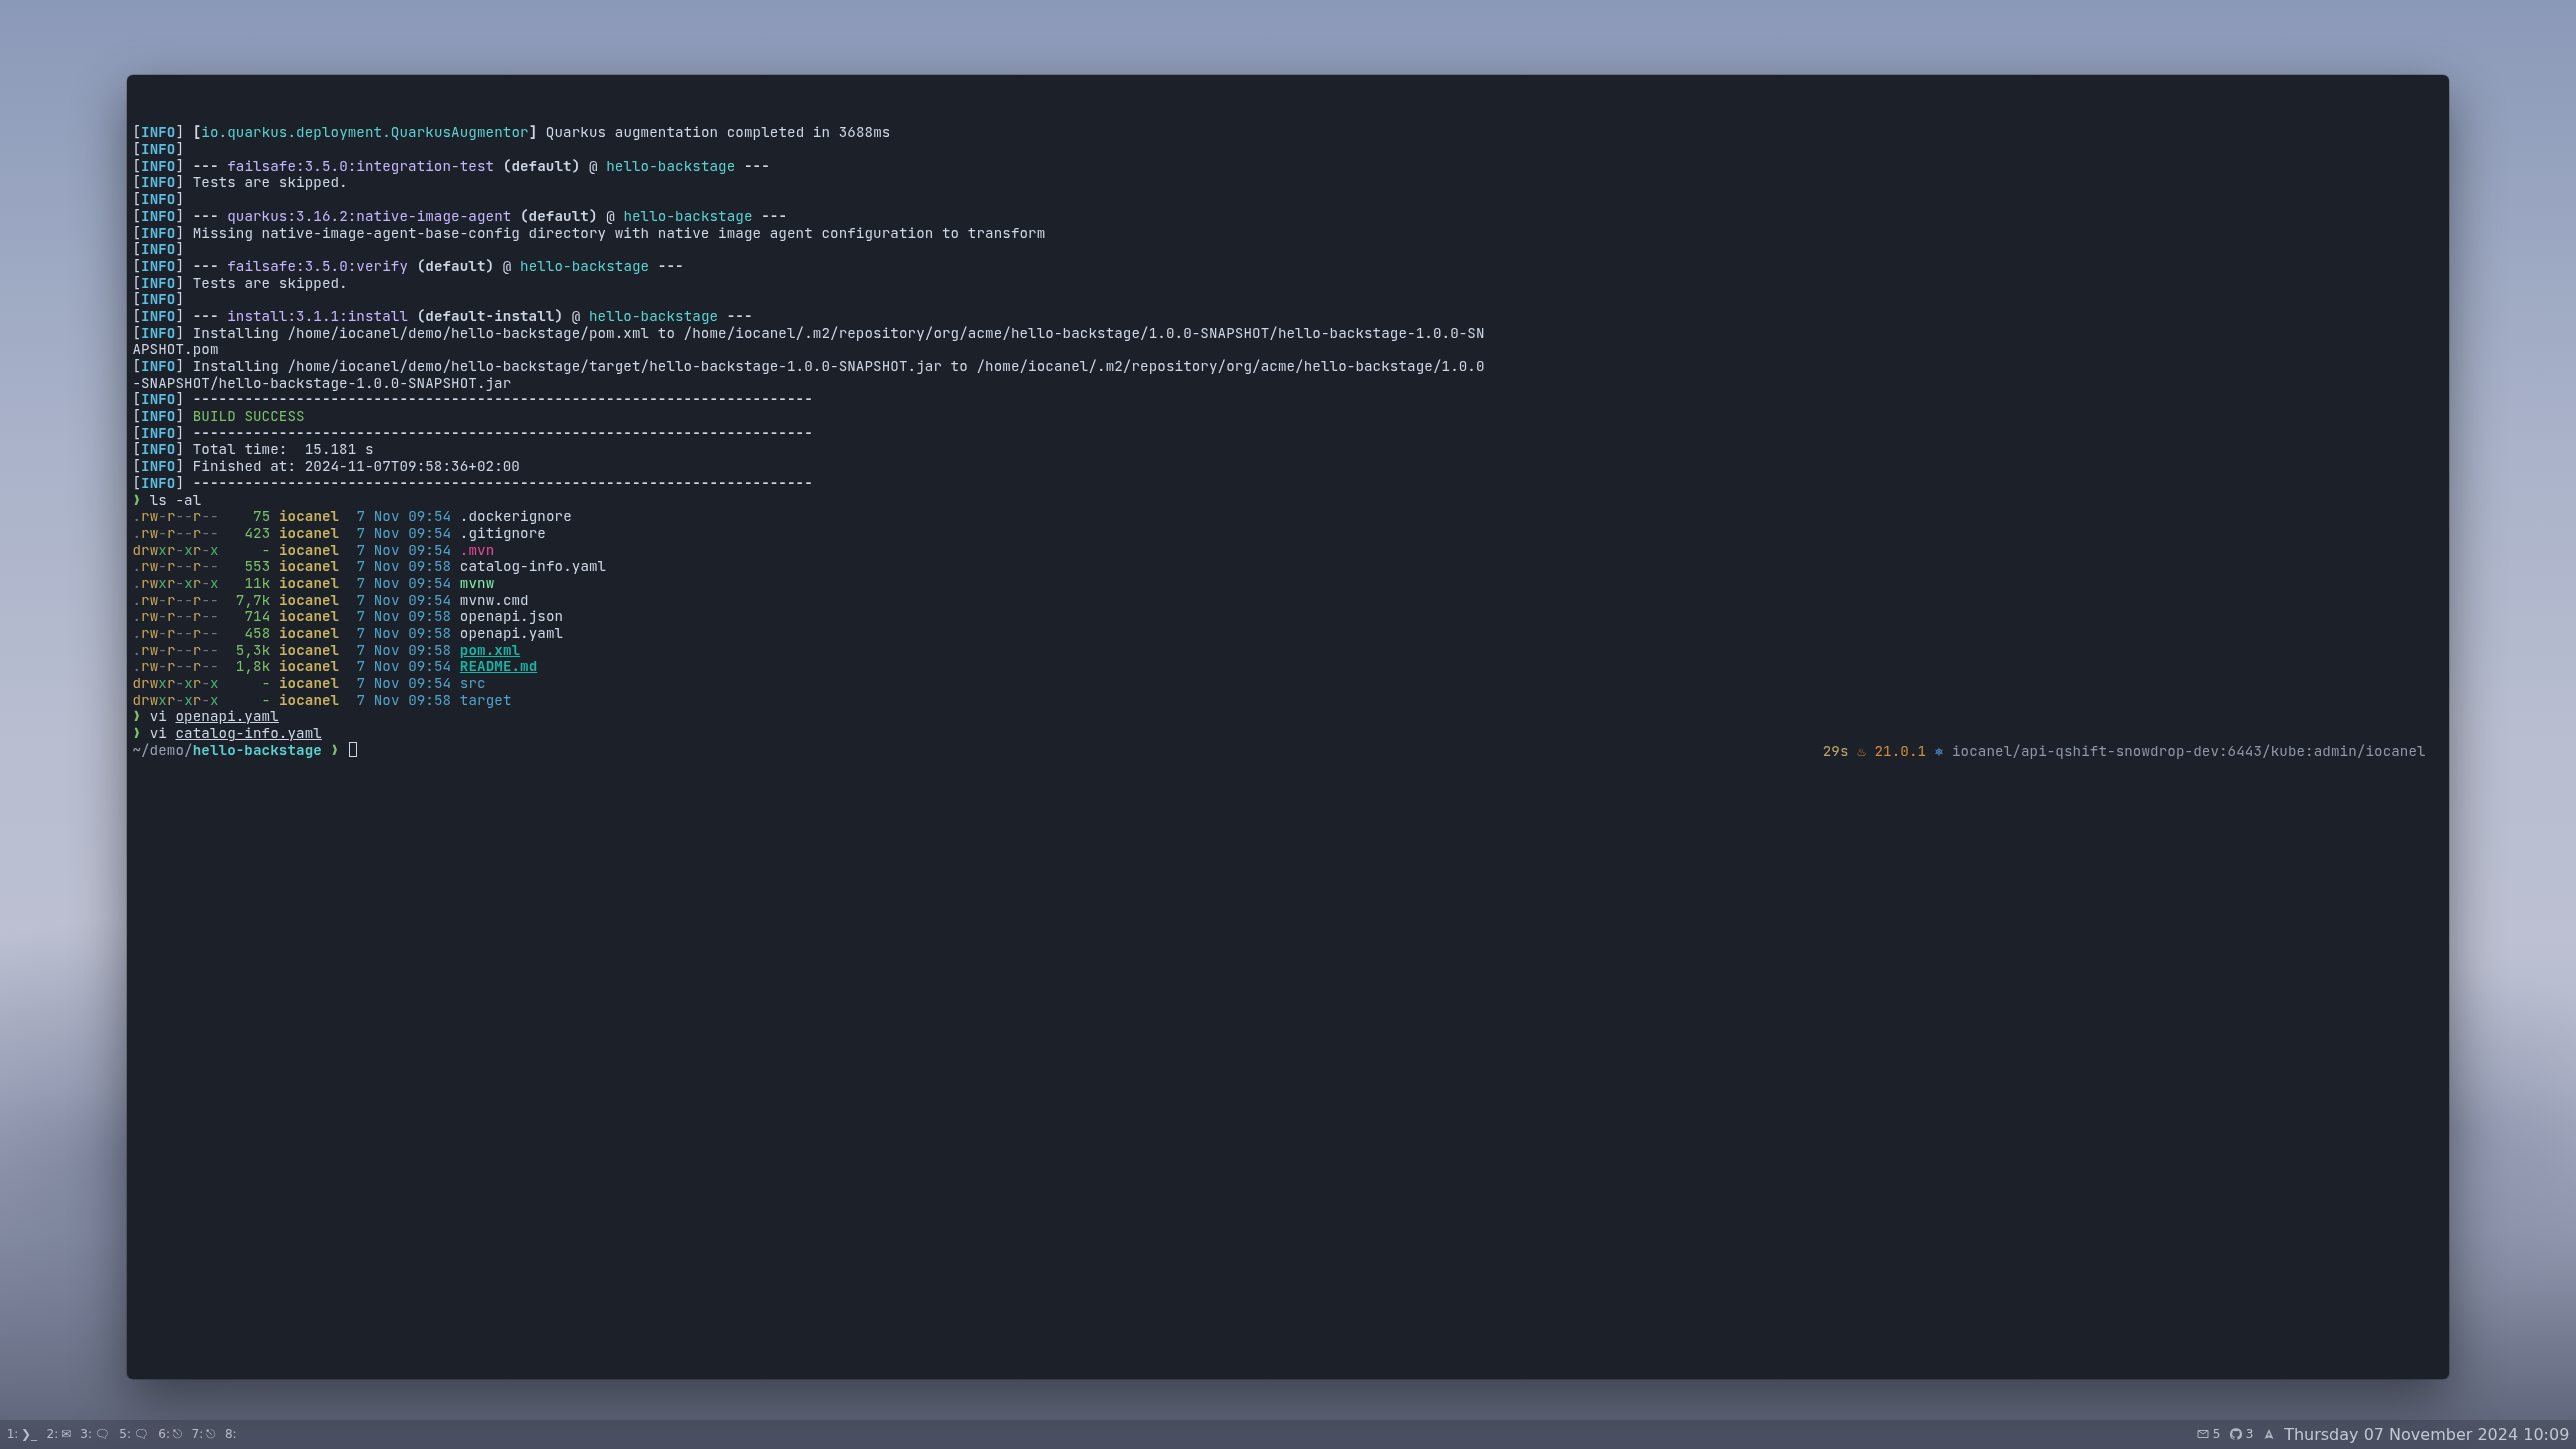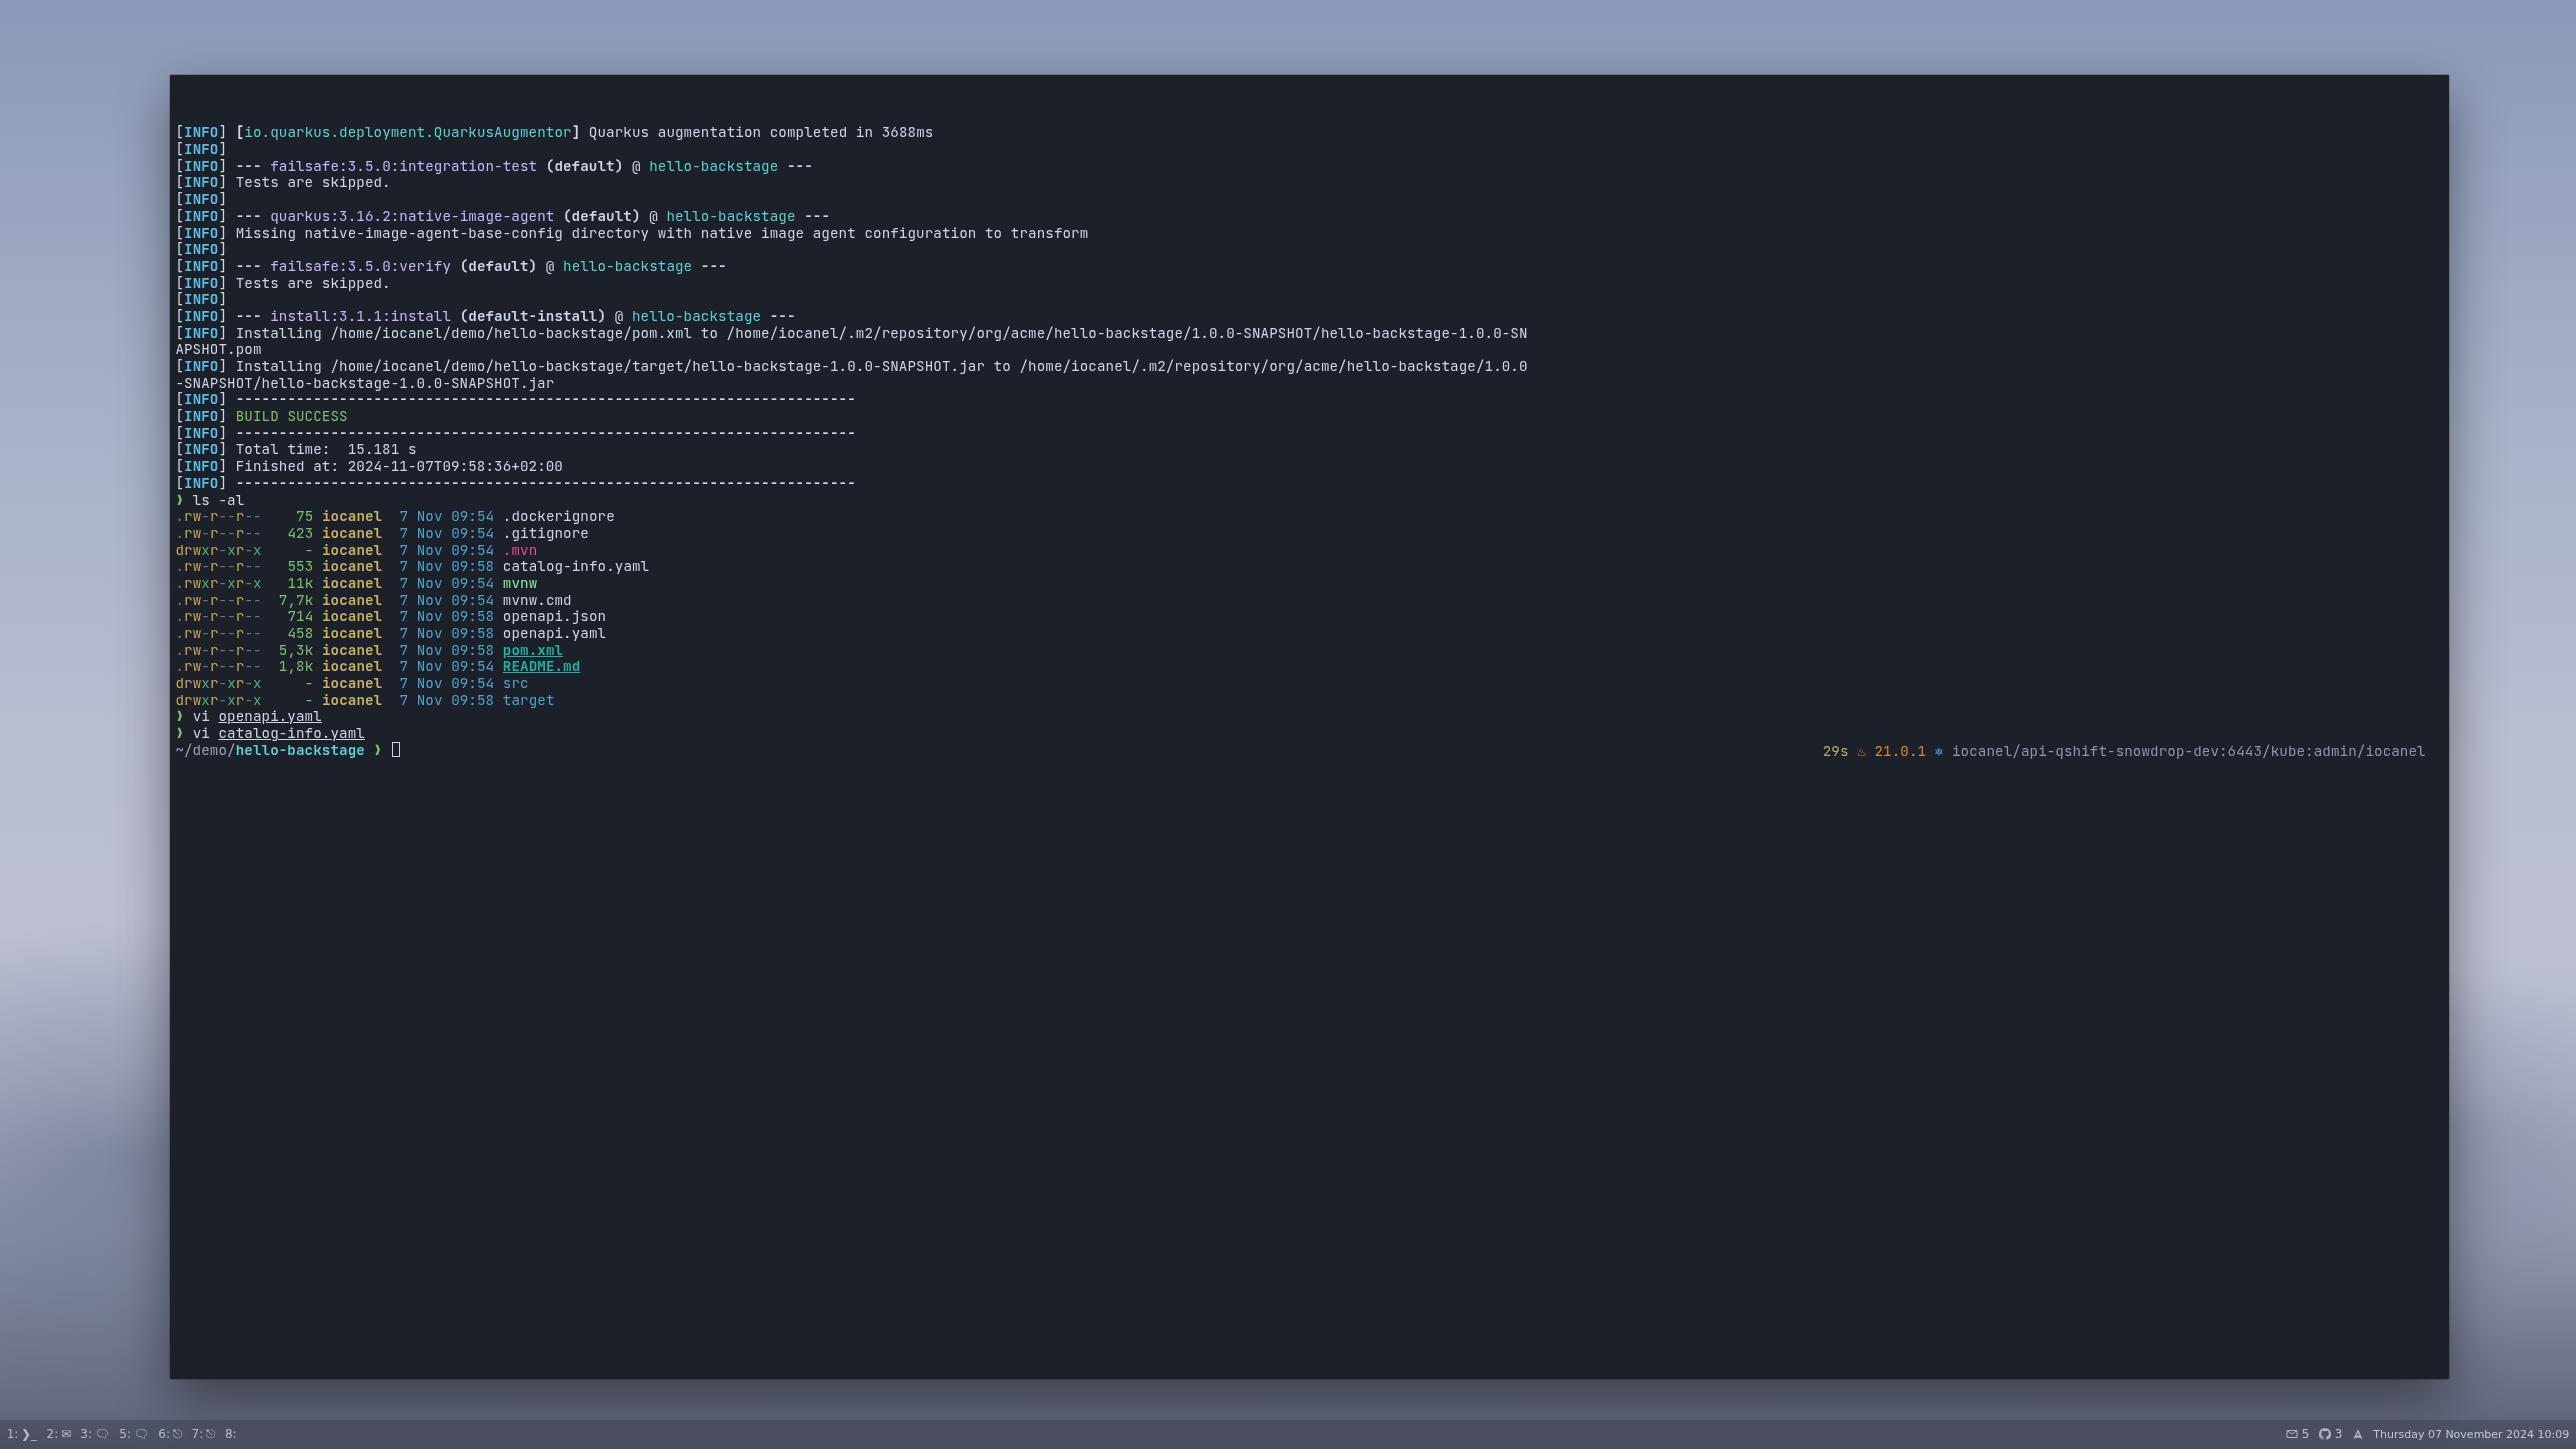--- a/index.html
+++ b/index.html
@@ -14,32 +14,31 @@
  background:
   radial-gradient(604px 402px at 5% 80%,rgba(60,70,100,.35),transparent 60%),
   radial-gradient(402px 268px at 95% 78%,rgba(70,80,110,.25),transparent 60%),
   linear-gradient(0deg,rgba(28,32,45,.45) 0%,rgba(40,48,70,.15) 15%,transparent 25%);
 }
 
 .terminal{
  position:absolute;
  left:127px;top:75px;right:127px;bottom:70px;
  background:#1b2029;
- border-radius:1px;
+ border-radius:6px;
  box-shadow:0 20px 54px rgba(0,0,0,.45),0 0 0 0.7px rgba(0,0,0,.25);
  font-family:"JetBrains Mono","DejaVu Sans Mono",Menlo,Consolas,monospace;
  font-size:14.2px;
  line-height:1.175;
  color:#cdd6e4;
  padding:16px 1.3px 6.7px 5.4px;
  box-sizing:border-box;
  overflow:hidden;
  white-space:pre;
  letter-spacing:0.1px;
- margin-left:43px;
 }
 .terminal .line{display:block}
 
 .brk{color:#cdd6e4}
 .info{color:#5abfe3;font-weight:bold}
 .plain{color:#cdd6e4}
 .cyan{color:#5ad1d1}
 .cmdprompt{color:#7cc26a}
 .green{color:#c4b5fd}
 .green-b{color:#7cc26a;font-weight:normal}
@@ -76,21 +75,21 @@
  color:#c9ceda;
  font-family:"DejaVu Sans",Arial,sans-serif;
  font-size:12px;
  display:flex;align-items:center;justify-content:space-between;
  padding:0 6.7px;box-sizing:border-box;
 }
 .tb-left,.tb-right{display:flex;align-items:center;gap:9.4px}
 .ws{display:flex;align-items:center;gap:2.7px;font-size:12px}
 .ws .num{opacity:.85}
 .ws .glyph{opacity:.85}
-.clock{font-size:11px;opacity:.95}
+.clock{font-size:16px;opacity:.95}
 .tray{display:flex;align-items:center;gap:9.4px}
 .tray .t{display:flex;align-items:center;gap:4px;font-size:12px;opacity:.9}
 .tray svg{width:12px;height:12px;fill:#c9ceda;opacity:.9}
 .arch svg{width:12px;height:12px}
 </style>
 </head>
 <body>
 
 <div class="wallpaper-fg"></div>
 

